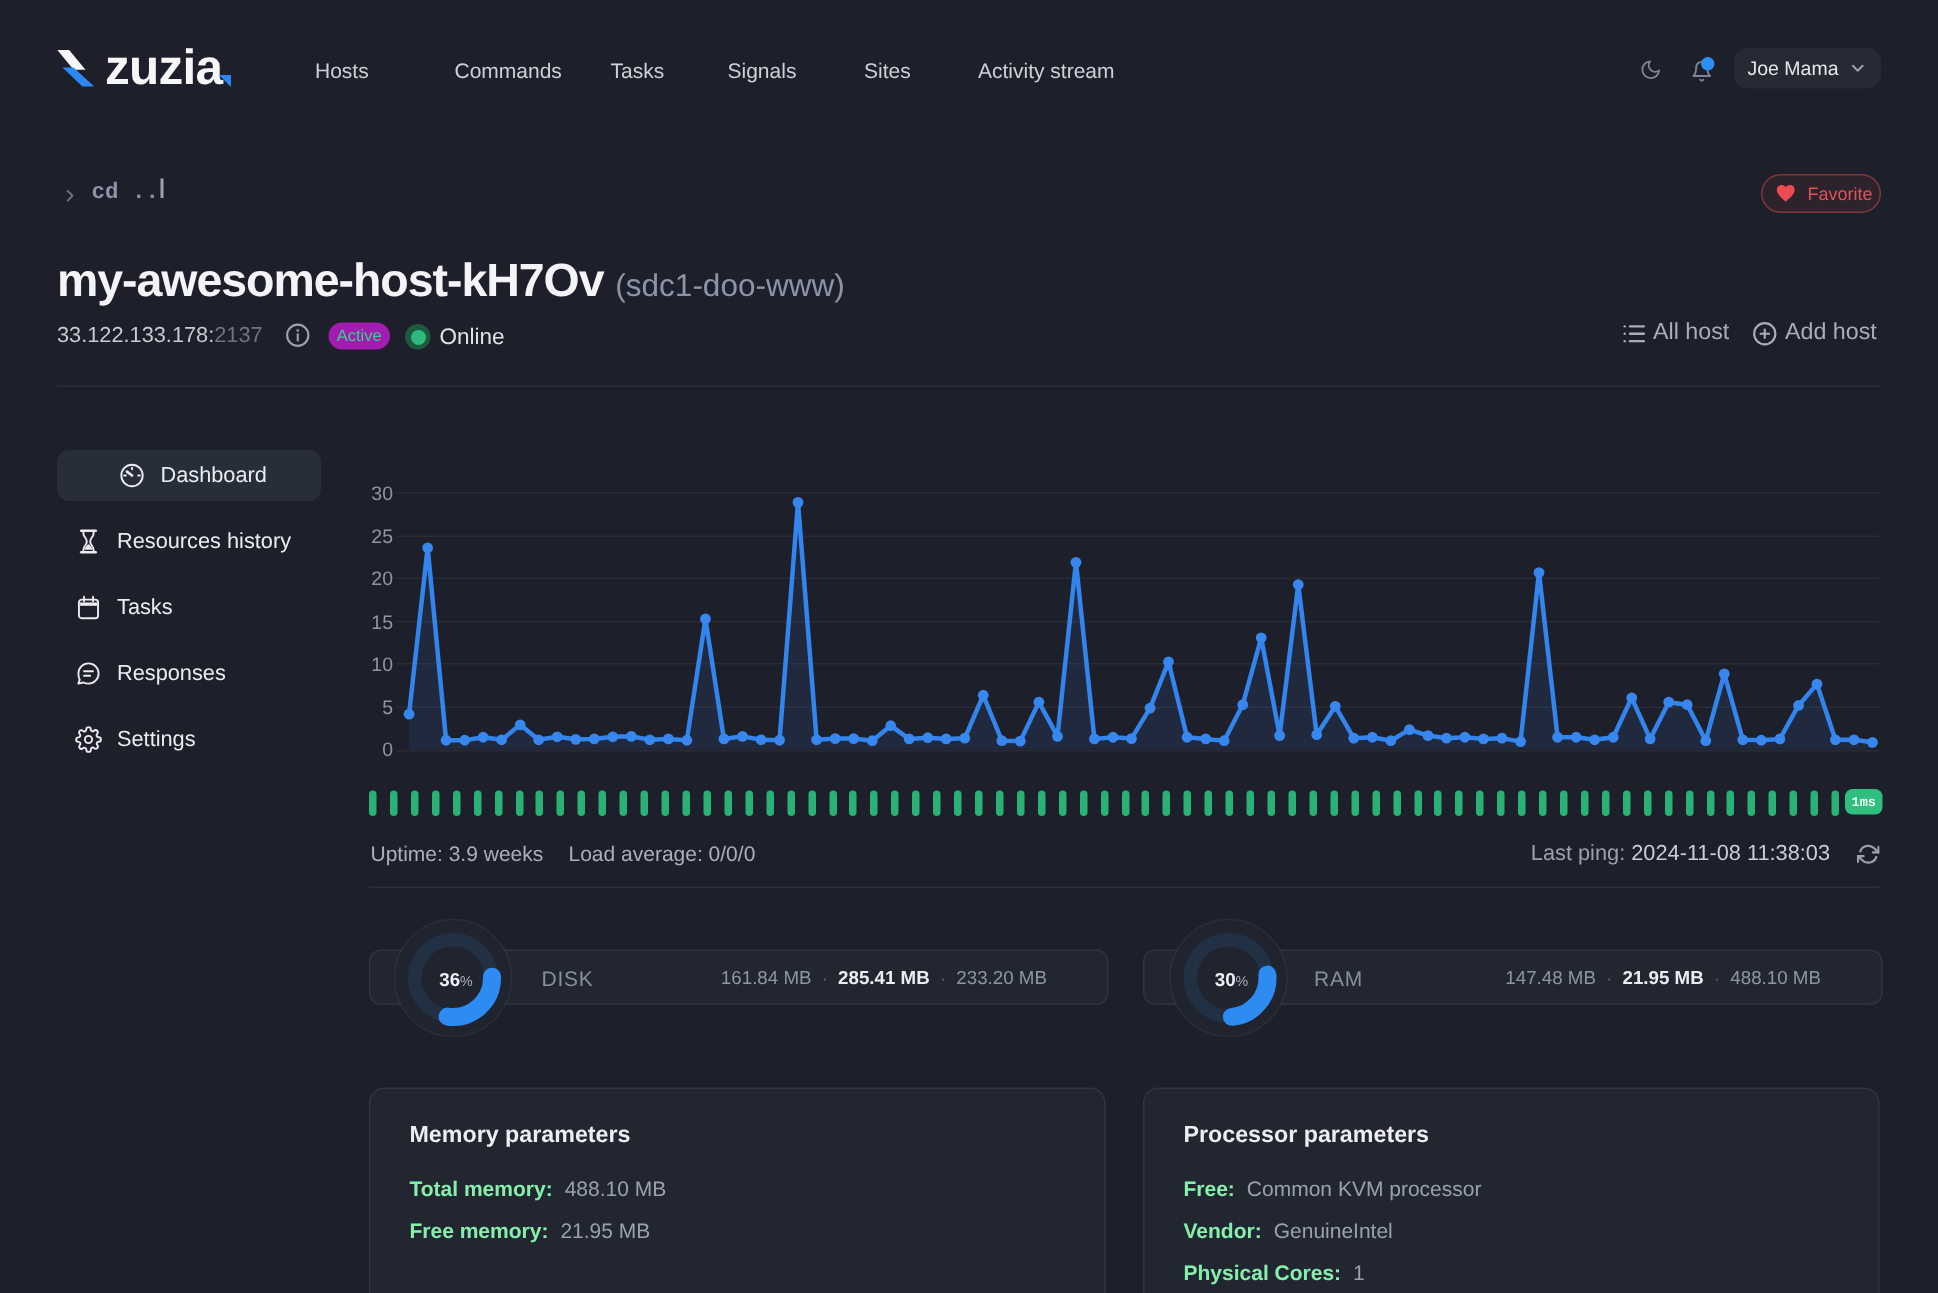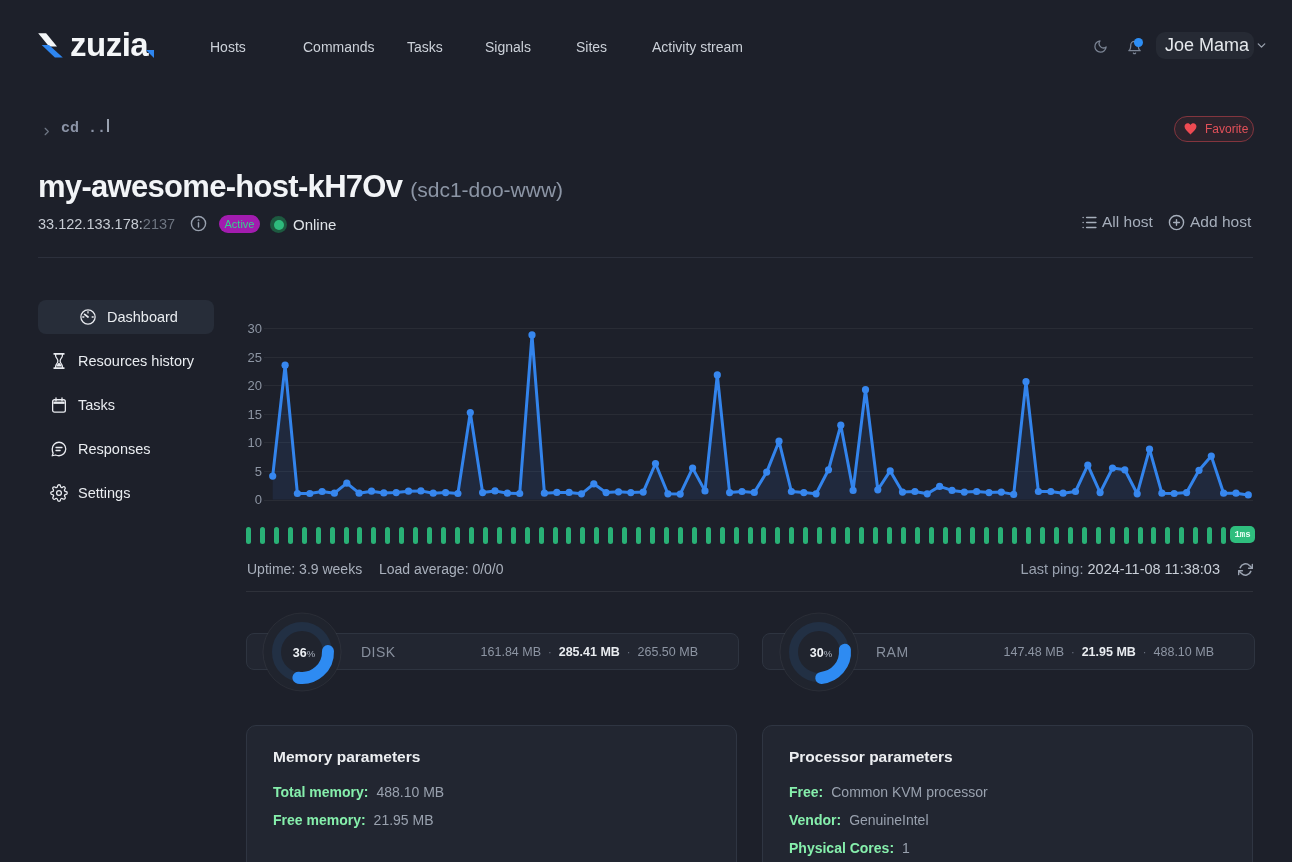--- a/index.html
+++ b/index.html
@@ -41,21 +41,21 @@
 <div class="abs nav" style="left:652px">Activity stream</div>
 <div class="abs" style="left:1093px;top:39px"><svg width="15" height="15" viewBox="0 0 24 24" fill="none" stroke-linecap="round" stroke-linejoin="round" stroke="#7b8494" stroke-width="2">
       <path d="M21 12.79A9 9 0 1 1 11.21 3 7 7 0 0 0 21 12.79z"></path>
     </svg></div>
 <div class="abs" style="left:1127px;top:40px"><svg width="15" height="15" viewBox="0 0 24 24" fill="none" stroke-linecap="round" stroke-linejoin="round" stroke="#7b8494" stroke-width="2">
       <path d="M18 8A6 6 0 0 0 6 8c0 7-3 9-3 9h18s-3-2-3-9"></path>
       <path d="M13.73 21a2 2 0 0 1-3.46 0"></path>
     </svg></div>
 <div class="abs" style="left:1134px;top:37.5px;width:9px;height:9px;border-radius:50%;background:#2d8ef5;"></div>
 <div class="abs" style="left:1156px;top:32px;width:98px;height:27px;background:#262a34;border-radius:9px;display:flex;align-items:center;padding-left:9px;white-space:nowrap;">
-  <span style="color:#e5e8ec;font-size:18px;">Joe Mama</span>
+  <span style="color:#e5e8ec;font-size:13px;">Joe Mama</span>
   <span style="margin-left:6px;display:flex;">
       <svg width="13" height="13" viewBox="0 0 24 24" fill="none" stroke-linecap="round" stroke-linejoin="round" stroke="#99a1ad" stroke-width="2.4">
         <polyline points="6 9 12 15 18 9"></polyline>
       </svg>
     </span>
 </div>
 
 <div class="abs" style="left:41px;top:123px"><svg width="11" height="11" viewBox="0 0 24 24" fill="none" stroke-linecap="round" stroke-linejoin="round" stroke="#6e7684" stroke-width="2.6">
       <polyline points="9 5 16 12 9 19"></polyline>
     </svg></div>
@@ -317,21 +317,21 @@
 <div class="abs" style="right:72px;top:561px;font-size:14.5px;color:#99a1af;white-space:nowrap;">Last ping: <span style="color:#c9cfd8">2024-11-08 11:38:03</span></div>
 <div class="abs" style="left:1238px;top:562px"><svg width="15" height="15" viewBox="0 0 24 24" fill="none" stroke-linecap="round" stroke-linejoin="round" stroke="#9aa2b0" stroke-width="2.4">
       <polyline points="23 4 23 10 17 10"></polyline>
       <polyline points="1 20 1 14 7 14"></polyline>
       <path d="M3.51 9a9 9 0 0 1 14.85-3.36L23 10M1 14l4.64 4.36A9 9 0 0 0 20.49 15"></path>
     </svg></div>
 <div class="abs" style="left:246px;top:591px;width:1007px;height:1px;background:rgba(255,255,255,0.08);"></div>
 
 <div class="abs gaugebar" style="left:246px;">
     <span class="lab" style="margin-left:114px;">DISK</span>
-  <span class="vals"><span>161.84 MB</span><span class="sep">·</span><b>285.41 MB</b><span class="sep">·</span><span>265.50 MB</span></span>
+  <span class="vals"><span>161.84 MB</span><span class="sep">·</span><b>285.41 MB</b><span class="sep">·</span><span>233.20 MB</span></span>
   </div>
 <div class="abs gaugebar" style="left:762px;">
     <span class="lab" style="margin-left:113px;">RAM</span>
   <span class="vals"><span>147.48 MB</span><span class="sep">·</span><b>21.95 MB</b><span class="sep">·</span><span>488.10 MB</span></span>
   </div>
 <svg class="abs" style="left:260.5px;top:610.5px" width="82" height="82" viewBox="-41 -41 82 82">
 <circle cx="0" cy="0" r="39" fill="#20242e" stroke="rgba(255,255,255,0.055)" stroke-width="1"></circle>
 <circle cx="0" cy="0" r="25.5" fill="none" stroke="#223044" stroke-width="9"></circle>
 <path d="M 25.98 -0.91 A 26.0 26.0 0 0 1 -3.62 25.75" fill="none" stroke="#2e8bf2" stroke-width="12" stroke-linecap="round"></path>
 <text x="2" y="5" text-anchor="middle" font-family="Liberation Sans, sans-serif" font-size="12.5" font-weight="bold" fill="#eef1f5">36<tspan font-size="9.5" font-weight="normal" fill="#aab2bf">%</tspan></text>

